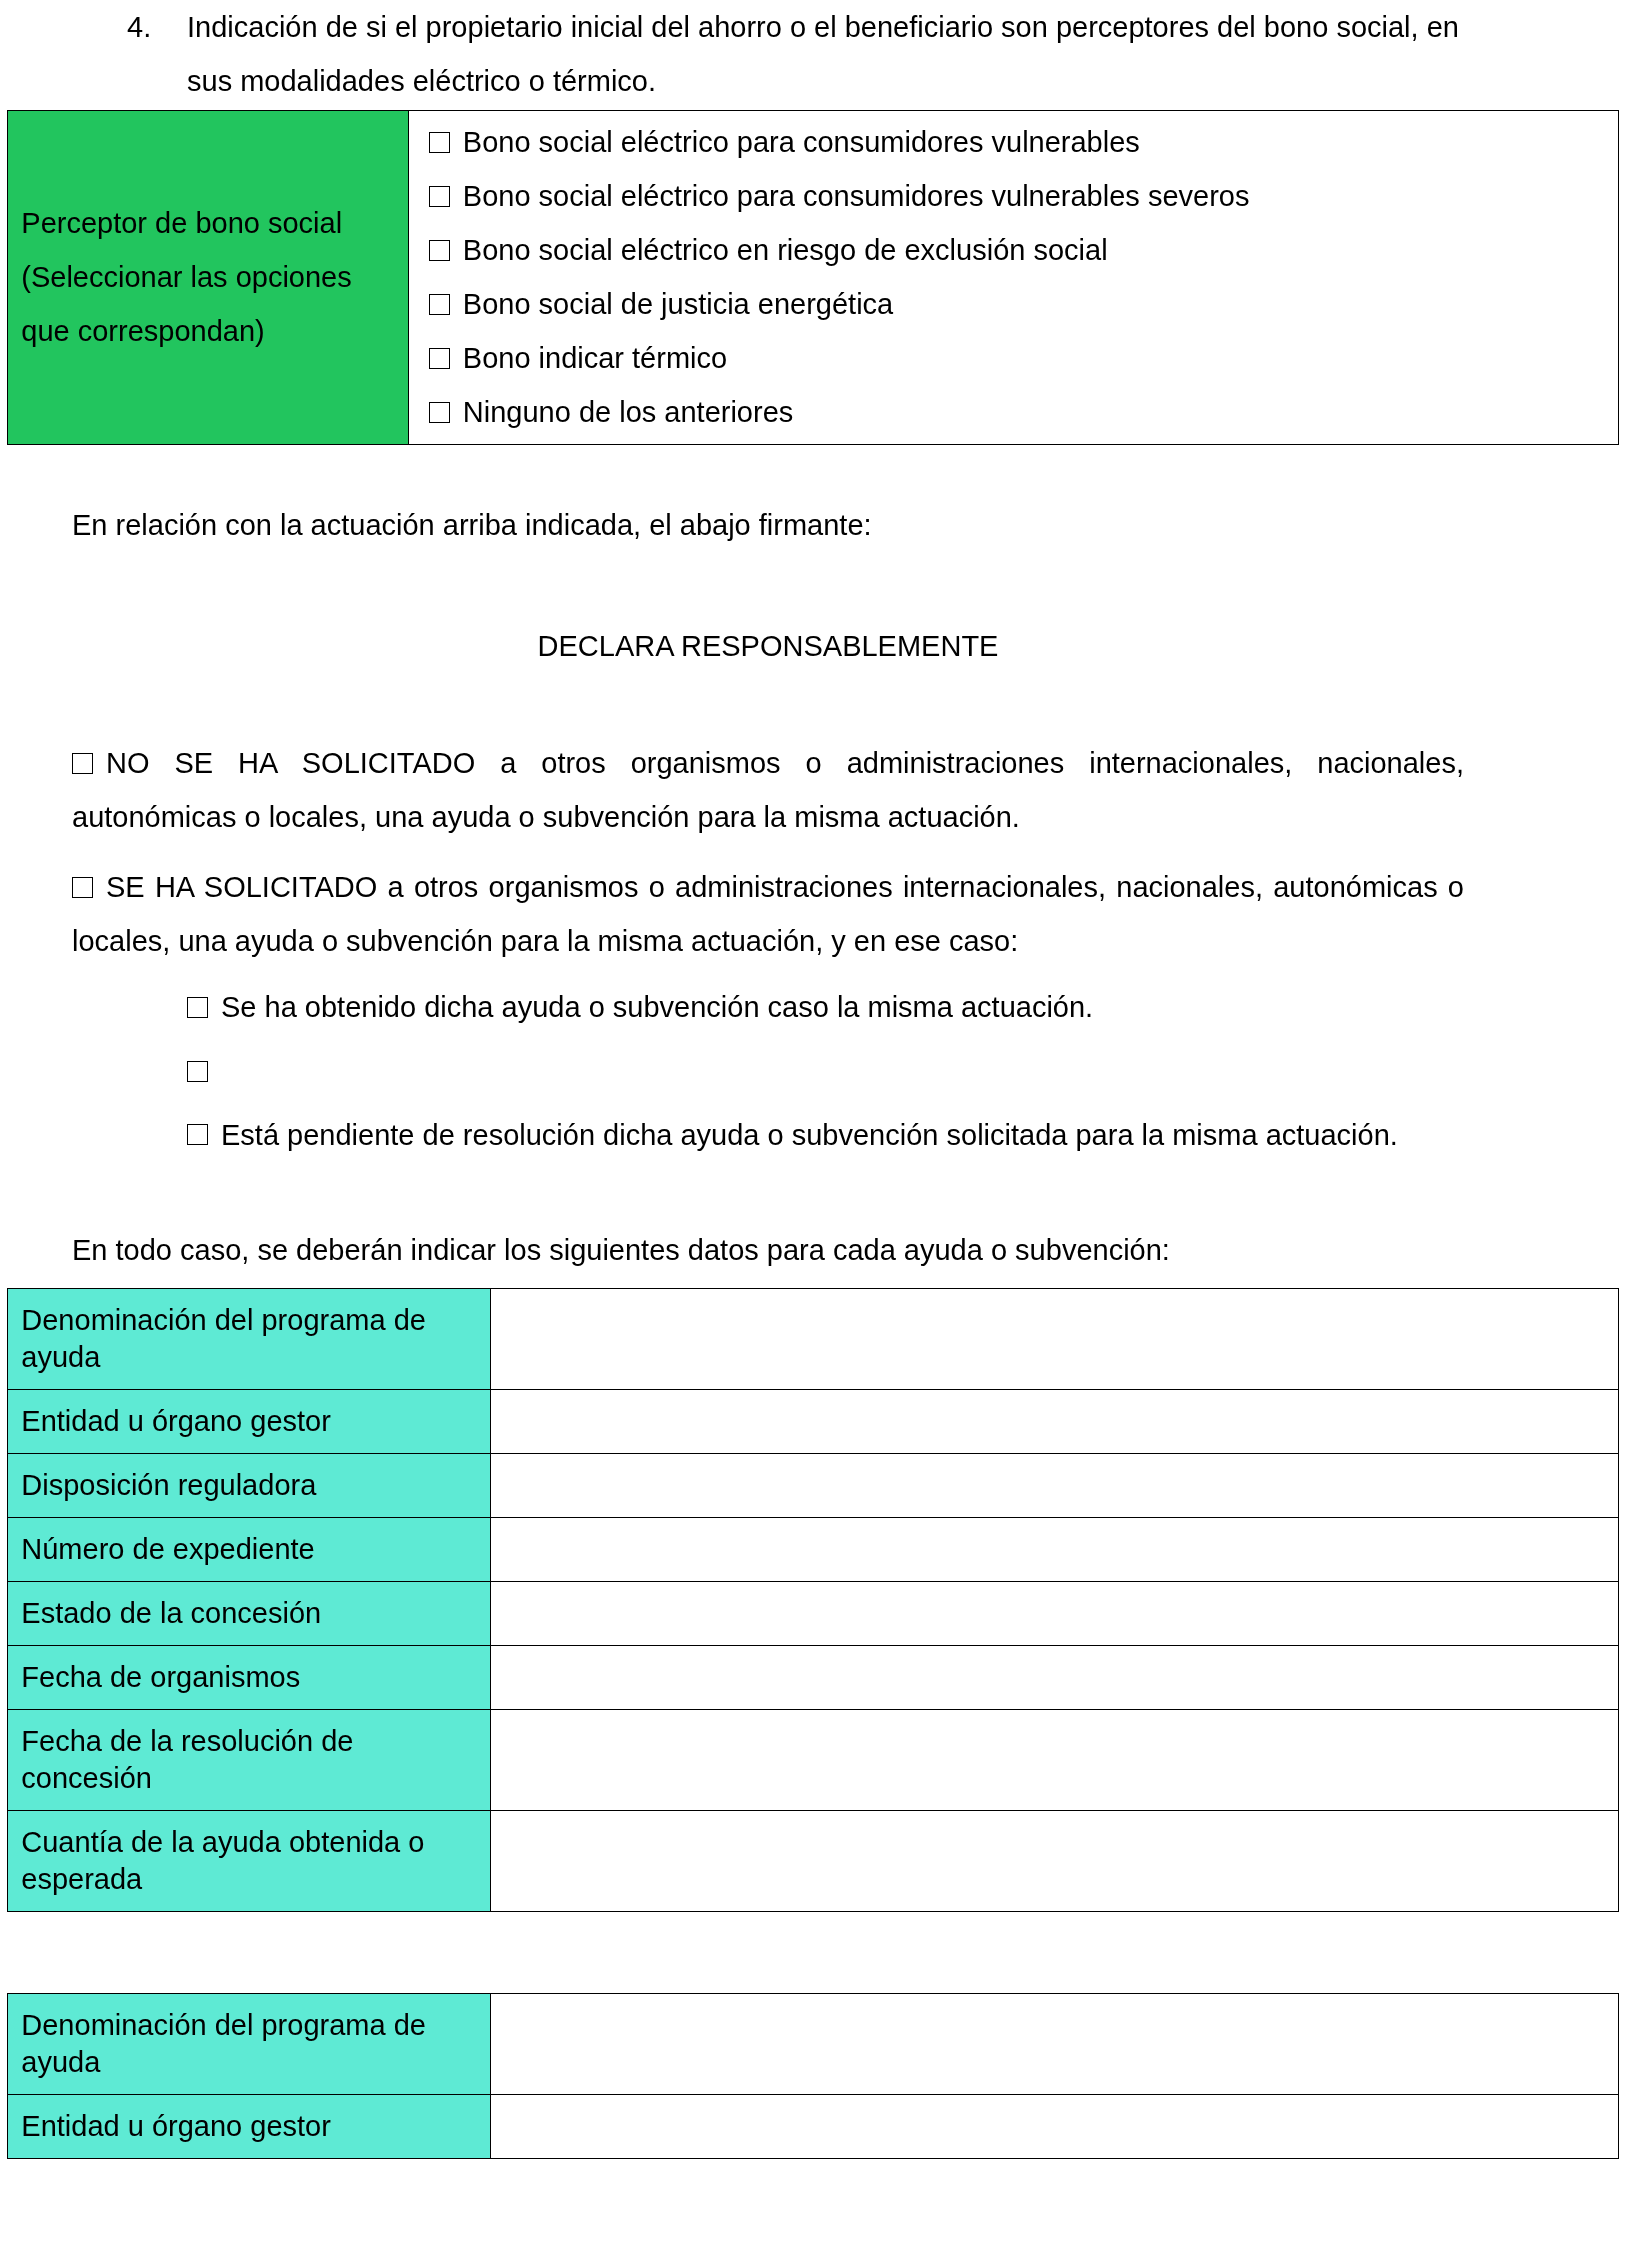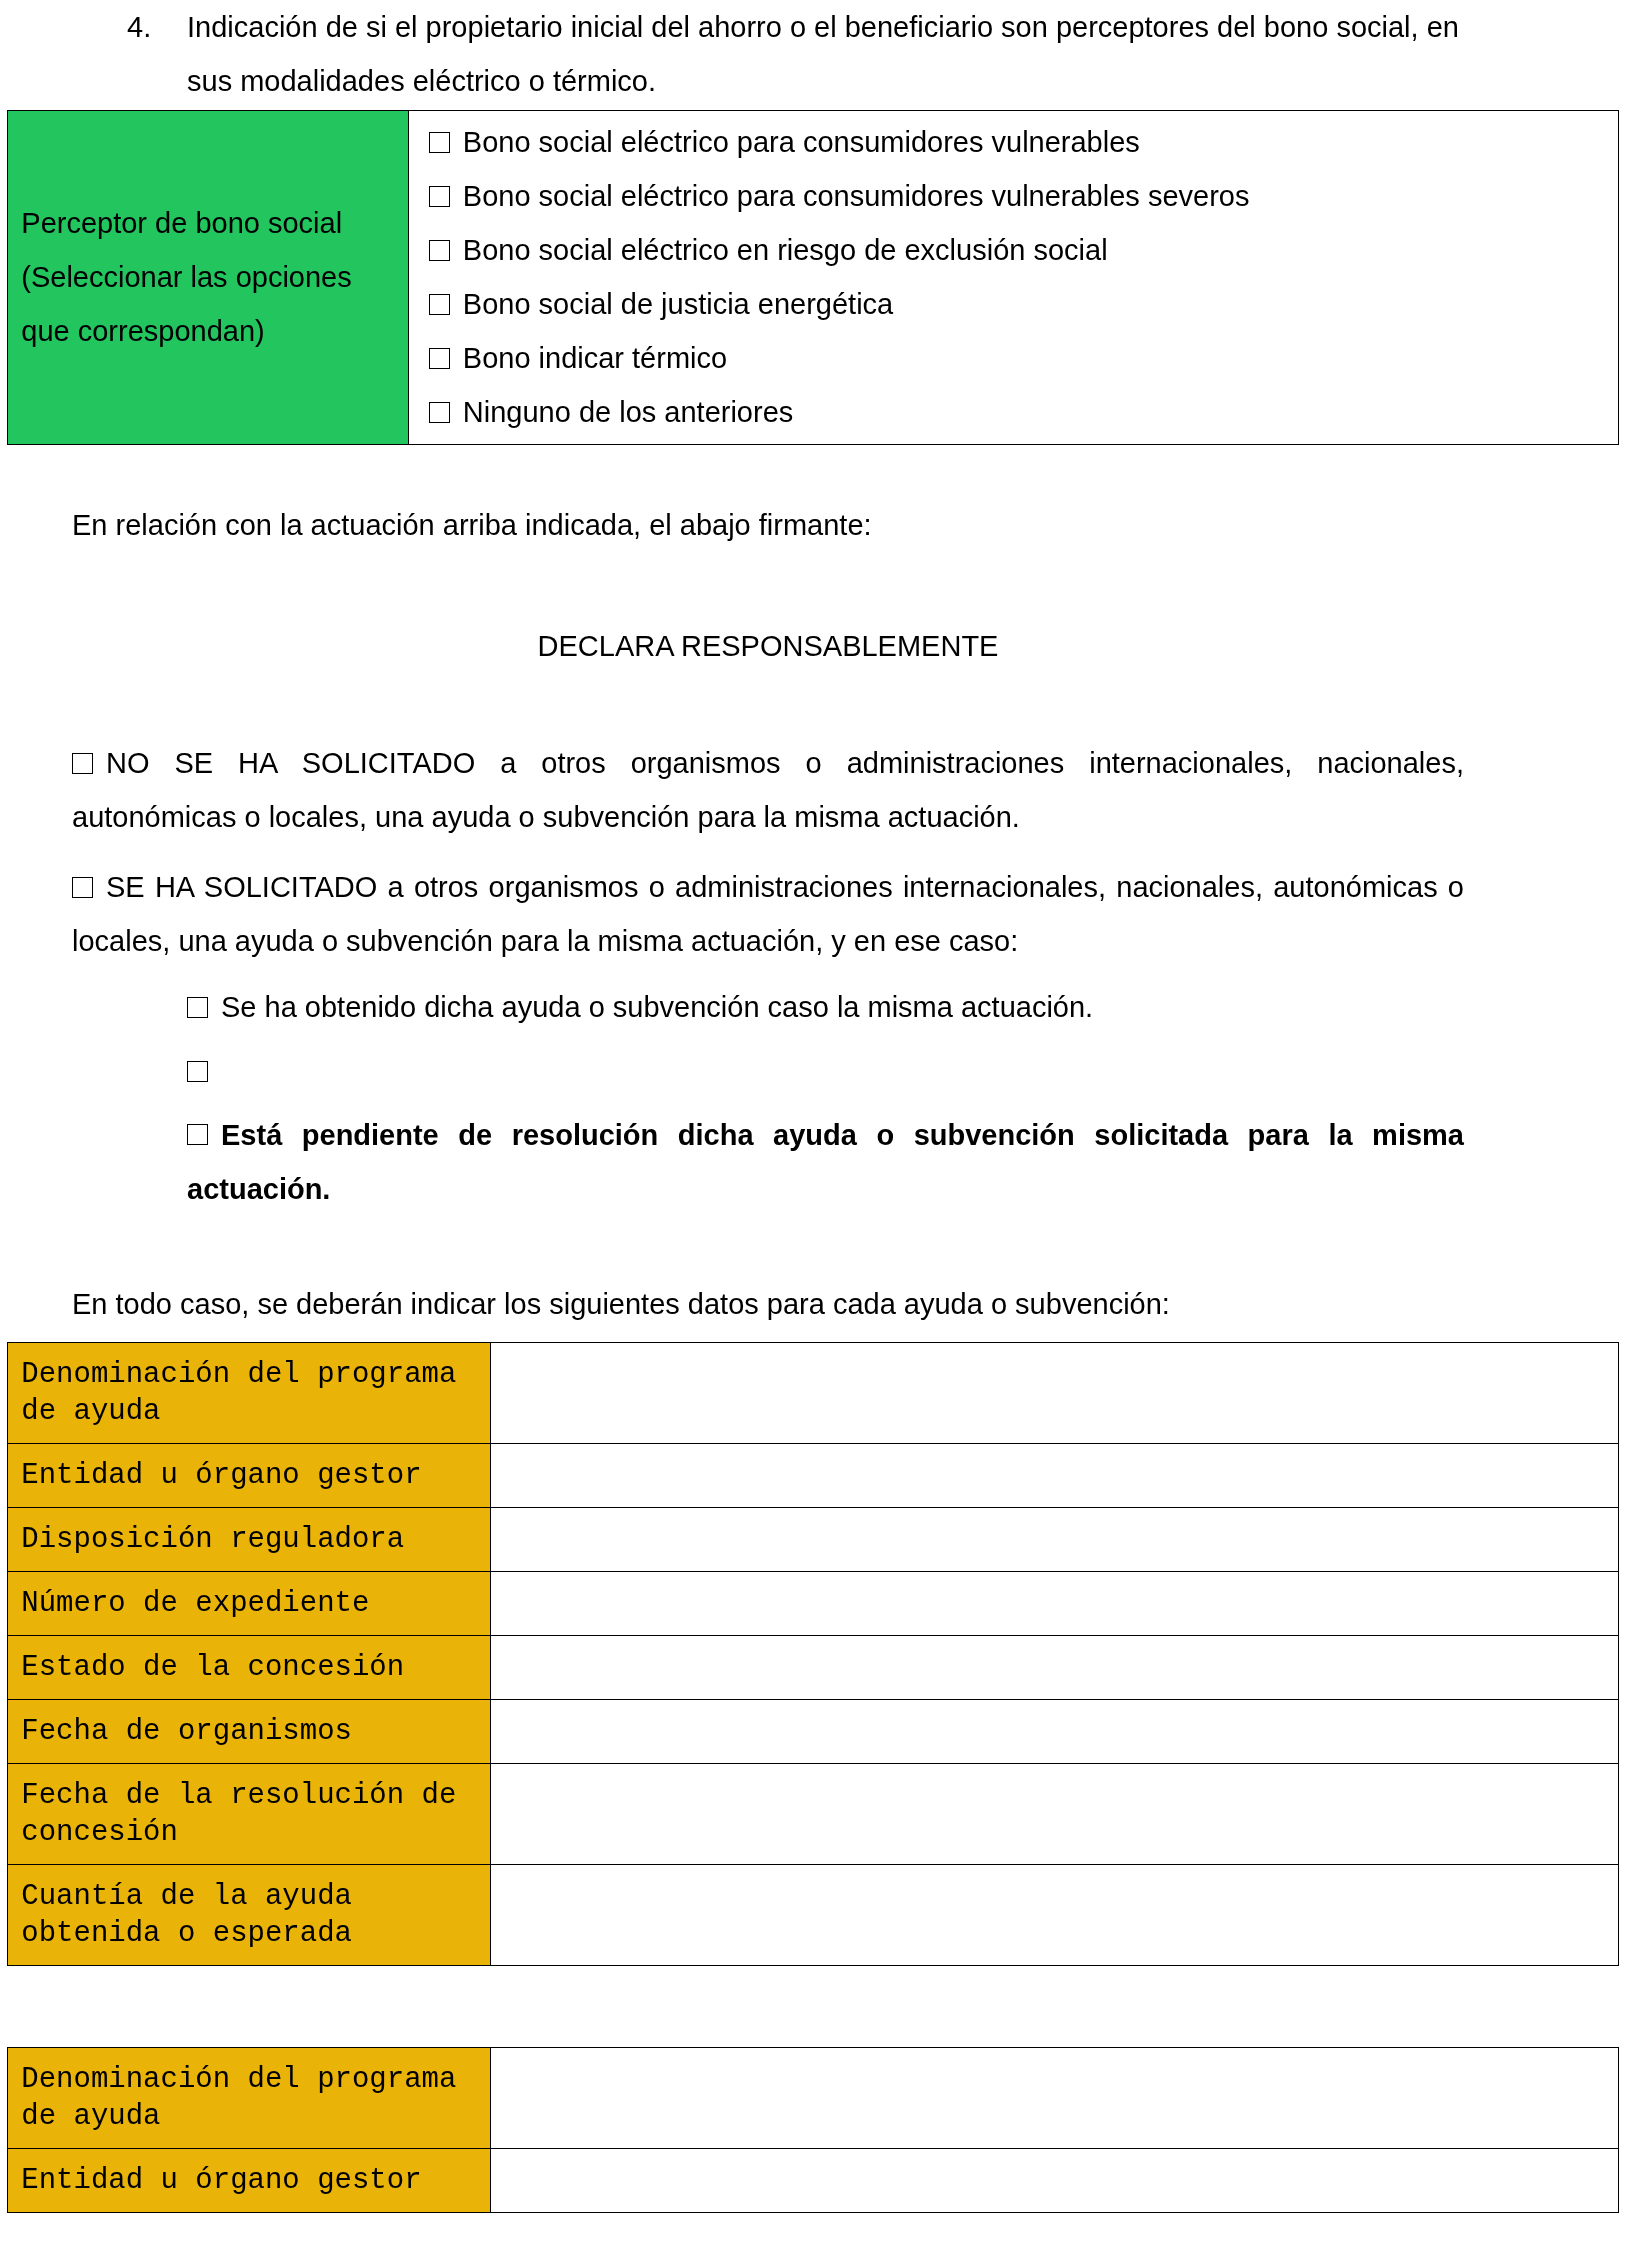--- a/index.html
+++ b/index.html
@@ -54,32 +54,32 @@
   }
 
   
   .tb { margin-left: 72px; margin-right: 163px; line-height: 54px; }
   .center { text-align: center; }
   .just { text-align: justify; }
   .sub { margin-left: 187px; margin-right: 163px; line-height: 54px; }
 
   
   table.aid td { padding: 13px; line-height: 37px; }
-  table.aid td.lbl { background: #eab308; font-family: Liberation Mono, monospace; }
+  table.aid td.lbl { background: #5eead4; }
   table.aid td.val { background: #ffffff; }
 
   
   #table1  { margin-top: 1.6px; }
   #intro   { margin-top: 53px; }
   #declara { margin-top: 67px; }
   #p1      { margin-top: 63px; }
   #p2      { margin-top: 15.5px; }
   #sub1    { margin-top: 12.2px; }
   #sub2    { margin-top: 9.8px; }
-  #sub3    { margin-top: 9.8px; font-weight: bold; }
+  #sub3    { margin-top: 9.8px; }
   #note    { margin-top: 61px; }
   #table2  { margin-top: 11.4px; }
   #table3  { margin-top: 81px; }
 </style>
 </head>
 <body>
 
 <div class="heading">
   <span class="heading-num">4.</span>
   <span>Indicación de si el propietario inicial del ahorro o el beneficiario son perceptores del bono social, en sus modalidades eléctrico o térmico.</span>

